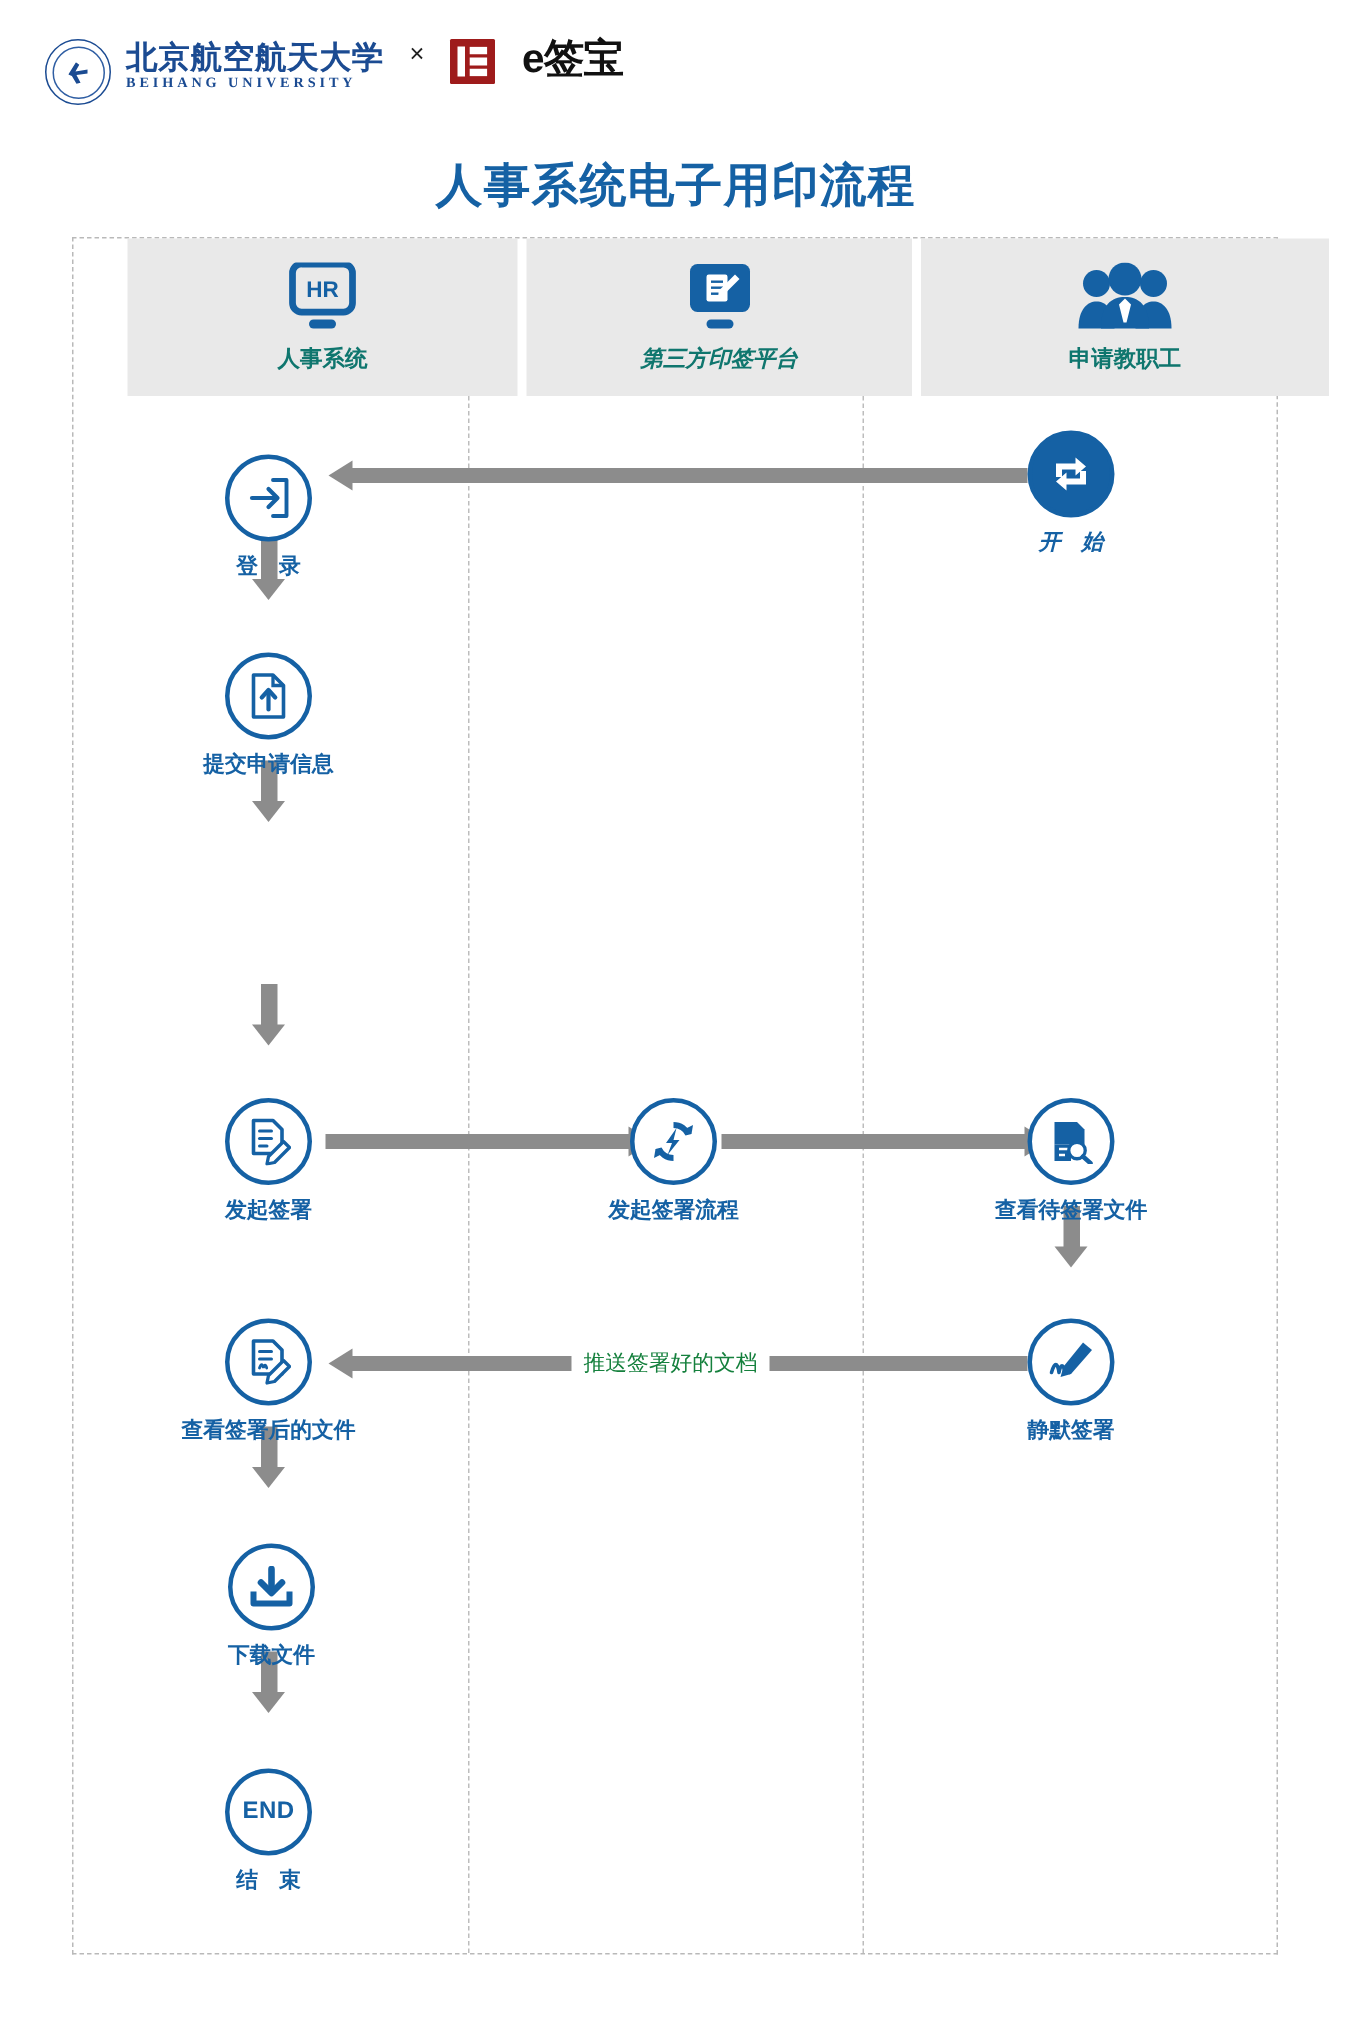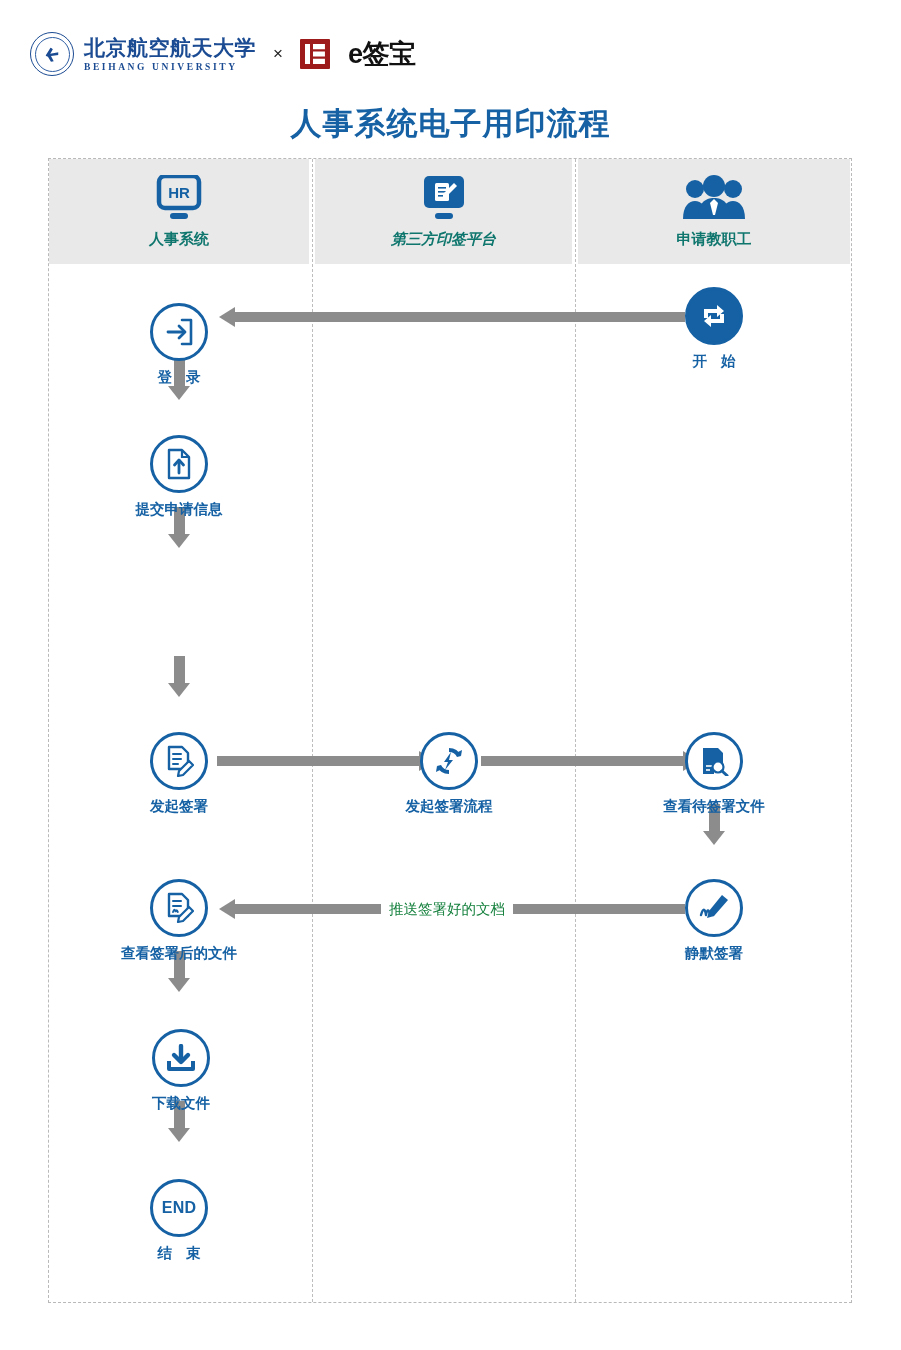--- a/index.html
+++ b/index.html
@@ -5,21 +5,21 @@
   * { box-sizing: border-box; margin: 0; padding: 0; }
   html, body {
     width: 901px; height: 1350px;
     background: #ffffff;
     font-family: "Liberation Sans", "DejaVu Sans", sans-serif;
     overflow: hidden;
   }
   #page { position: relative; width: 901px; height: 1350px; }
 
   
-  #logobar { position: absolute; left: 30px; top: 26px; height: 56px; display: flex; align-items: center; gap: 10px; }
+  #logobar { position: absolute; left: 30px; top: 26px; height: 56px; display: flex; align-items: flex-start; gap: 10px; }
   .seal { width: 44px; height: 44px; border-radius: 50%; border: 1.5px solid #1b4b92; position: relative; flex: none; }
   .seal::before { content: ""; position: absolute; inset: 3.5px; border-radius: 50%; border: 1px solid #2f5ea3; }
   .seal::after { content: ""; position: absolute; left: 50%; top: 50%; width: 17px; height: 17px; transform: translate(-50%,-50%); background: #1b4b92;
     clip-path: polygon(12% 60%, 42% 12%, 55% 22%, 40% 48%, 88% 40%, 88% 56%, 44% 62%, 60% 92%, 44% 96%, 26% 66%); }
   .uni-words { display: flex; flex-direction: column; justify-content: center; }
   .uni-cn { font-size: 21px; font-weight: bold; color: #1b4b92; letter-spacing: 0.5px;
             font-family: "DejaVu Serif", "Liberation Serif", serif; line-height: 1.1; }
   .uni-en { font-size: 9.5px; font-weight: bold; color: #1b4b92; letter-spacing: 2.6px;
             font-family: "Liberation Serif", "DejaVu Serif", serif; margin-top: 2px; }
   .xmark { font-size: 17px; color: #222; margin: 0 7px; }
@@ -33,21 +33,21 @@
   #title { position: absolute; left: 0; top: 103px; width: 901px; text-align: center;
            font-size: 31px; font-weight: bold; color: #1561a4; letter-spacing: 1px; }
 
   
   #frame { position: absolute; left: 48px; top: 158px; width: 804px; height: 1145px;
            border: 1.5px dashed #b9b9b9; }
   .vdivider { position: absolute; top: 0; bottom: 0; width: 0; border-left: 1.5px dashed #bdbdbd; }
 
   
   .hdr { position: absolute; top: 0; height: 105px; background: #e9e9e9;
-         display: flex; flex-direction: column; align-items: center; justify-content: center; gap: 8px; }
+         display: flex; flex-direction: column; align-items: center; justify-content: center; gap: 8px; margin-left: 36px; }
   .hdr-label { font-size: 15px; font-weight: bold; color: #0f766e; }
   .hdr-icon { height: 48px; display: flex; align-items: center; justify-content: center; }
 
   
   .node { position: absolute; width: 140px; margin-left: -70px; text-align: center; }
   .bubble { width: 58px; height: 58px; margin: 0 auto; border-radius: 50%;
             border: 3px solid #1561a4; background: #fff;
             display: flex; align-items: center; justify-content: center; }
   .bubble.filled { background: #1561a4; border-color: #1561a4; }
   .node-label { margin-top: 7px; font-size: 14.5px; font-weight: bold; color: #1561a4; white-space: nowrap; }
@@ -145,21 +145,21 @@
 
     <div class="arrow arrow-v" style="left:665px; top:645px; height:28px;"></div>
 
     <div class="arrow arrow-h left" style="left:185px; top:750px; width:451px;"></div>
     <div class="arrow-caption" style="left:398px; top:750px;">推送签署好的文档</div>
 
     <div class="arrow arrow-v" style="left:130px; top:792px; height:28px;"></div>
 
     <div class="arrow arrow-v" style="left:130px; top:942px; height:28px;"></div>
 
-    <div class="node" style="left:665px; top:128px;">
+    <div class="node" style="left:665px; top:128px;font-style:italic;">
       <div class="bubble filled">
         <svg width="34" height="34" viewBox="0 0 34 34">
           <path d="M7 10 h13 v-4 l7 6 -7 6 v-4 h-9 v5 h-4 z" fill="#ffffff"></path>
           <path d="M27 24 h-13 v4 l-7 -6 7 -6 v4 h9 v-5 h4 z" fill="#ffffff"></path>
         </svg>
       </div>
       <div class="node-label sp">开 始</div>
     </div>
 
     <div class="node" style="left:130px; top:144px;">

